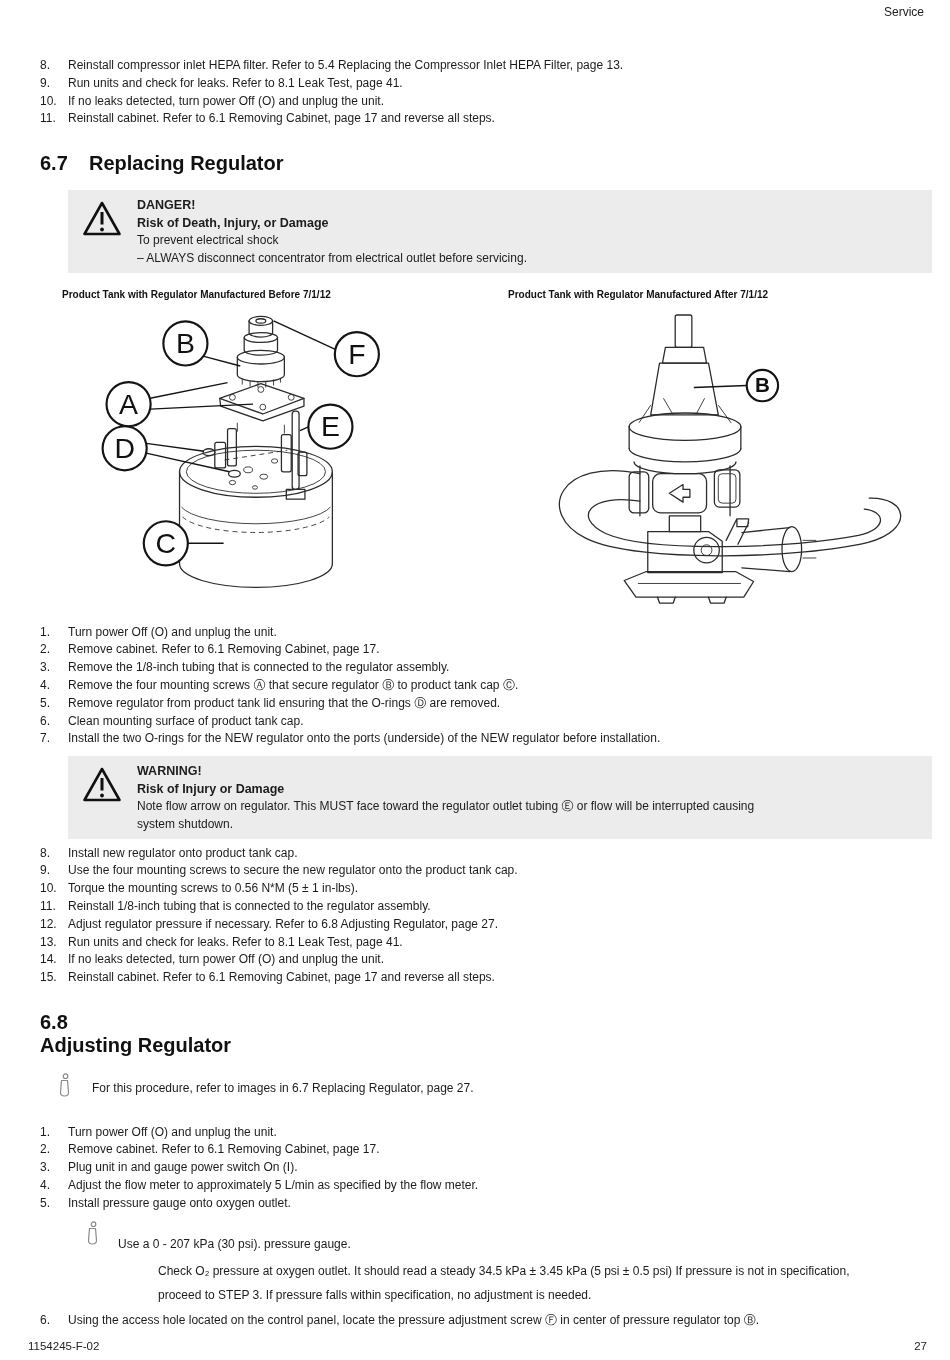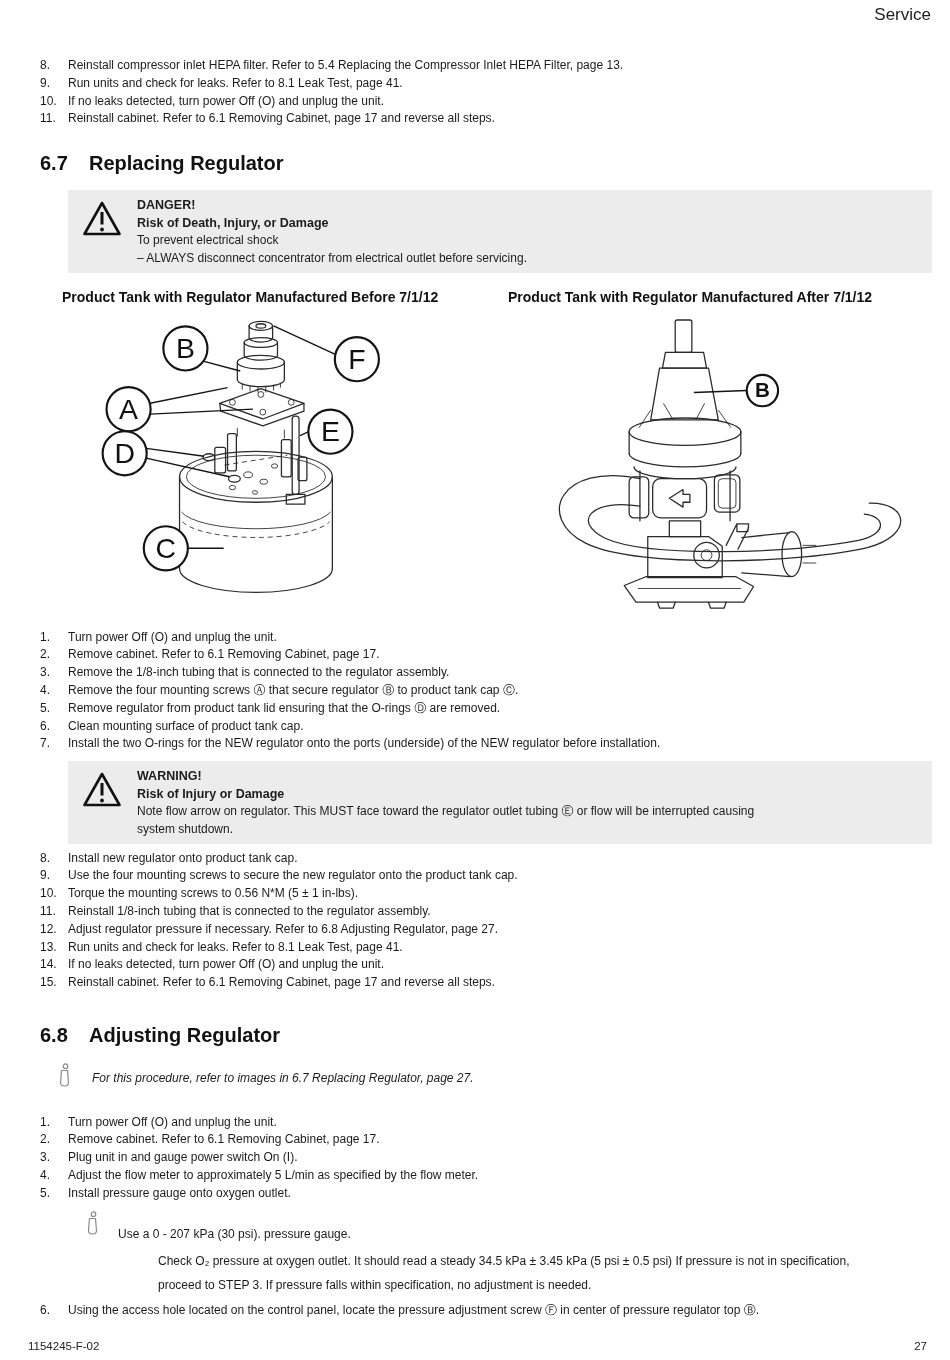--- a/index.html
+++ b/index.html
@@ -1,56 +1,56 @@
 <!DOCTYPE html>
 <html><head>
 <meta charset="utf-8">
 <title>Service Manual Page</title>
 <style>
   html,body{margin:0;padding:0;background:#fff;}
   .page{position:relative;width:950px;height:1360px;background:#ffffff;overflow:hidden;
         font-family:"Liberation Sans","DejaVu Sans",sans-serif;font-size:12px;color:#1c1c1c;}
-  .hdr{position:absolute;top:5px;right:19px;font-size:17px;color:#222;}
+  .hdr{position:absolute;top:5px;right:26px;font-size:12px;color:#222;}
   .content{padding:0 18px 0 40px;}
   
   .steps{}
   .step{display:flex;line-height:17.8px;}
   .step .num{flex:none;width:28px;}
   .step .txt{flex:1;}
   .intro{margin-top:57px;}
   
   .h2{display:flex;font-weight:bold;font-size:20px;color:#111;}
   .h2 .hnum{flex:none;width:49px;}
   .h67{margin-top:24px;}
-  .h68{margin-top:32px;}
+  .h68{margin-top:24px;flex-direction:column;}
   
   .alert{margin-top:15px;margin-left:28px;width:864px;background:#ececec;display:flex;
          padding:7px 0 5px 14px;box-sizing:border-box;}
   .alert .icon-wrap{flex:none;width:55px;padding-top:3px;}
   .alert .abody{flex:1;line-height:17.6px;padding-right:10px;}
   .alert .atitle{font-weight:bold;font-size:12.5px;}
   .alert .asub{font-weight:bold;font-size:12.5px;}
   .warnbox{margin-top:8px;}
   
-  .caps{display:flex;margin-top:16px;font-weight:bold;font-size:14px;color:#111;}
+  .caps{display:flex;margin-top:16px;font-weight:bold;font-size:10px;color:#111;}
   .caps .cap{width:447px;padding-left:22px;box-sizing:border-box;}
   
   .figs{display:flex;margin-top:2px;margin-left:20px;}
   .figs svg{display:block;}
   svg .ln{fill:none;stroke:#2b2b2b;stroke-width:1.3;stroke-linecap:round;stroke-linejoin:round;}
   svg .thin{fill:none;stroke:#2b2b2b;stroke-width:0.9;}
   svg .callout{fill:#ffffff;stroke:#141414;stroke-width:2.2;}
   svg .callout-line{fill:none;stroke:#141414;stroke-width:1.4;}
   svg .clabel{font-family:"Liberation Sans","DejaVu Sans",sans-serif;font-size:29px;fill:#111;text-anchor:middle;}
   svg .clabel-sm{font-family:"Liberation Sans","DejaVu Sans",sans-serif;font-size:21px;font-weight:bold;fill:#111;text-anchor:middle;}
   .steps-a{margin-top:4px;}
   .steps-b{margin-top:6px;}
   .steps-68{margin-top:18px;}
   
-  .noteref{display:flex;align-items:center;margin-top:16px;margin-left:17px;line-height:17.8px;font-style:italic;}
+  .noteref{display:flex;align-items:center;margin-top:16px;margin-left:17px;line-height:17.8px;}
   .noteref .ntxt{margin-left:21px;}
   .notegauge{display:flex;align-items:flex-end;margin-top:8px;margin-left:45px;line-height:17.8px;}
   .notegauge .ntxt{margin-left:19px;}
   .notepar{margin-left:118px;margin-right:15px;margin-top:6px;line-height:24px;}
   .step6{margin-top:5px;}
   .ftr{position:absolute;bottom:8px;left:28px;right:23px;display:flex;justify-content:space-between;font-size:11.5px;color:#222;}
 </style>
 </head>
 <body>
 

